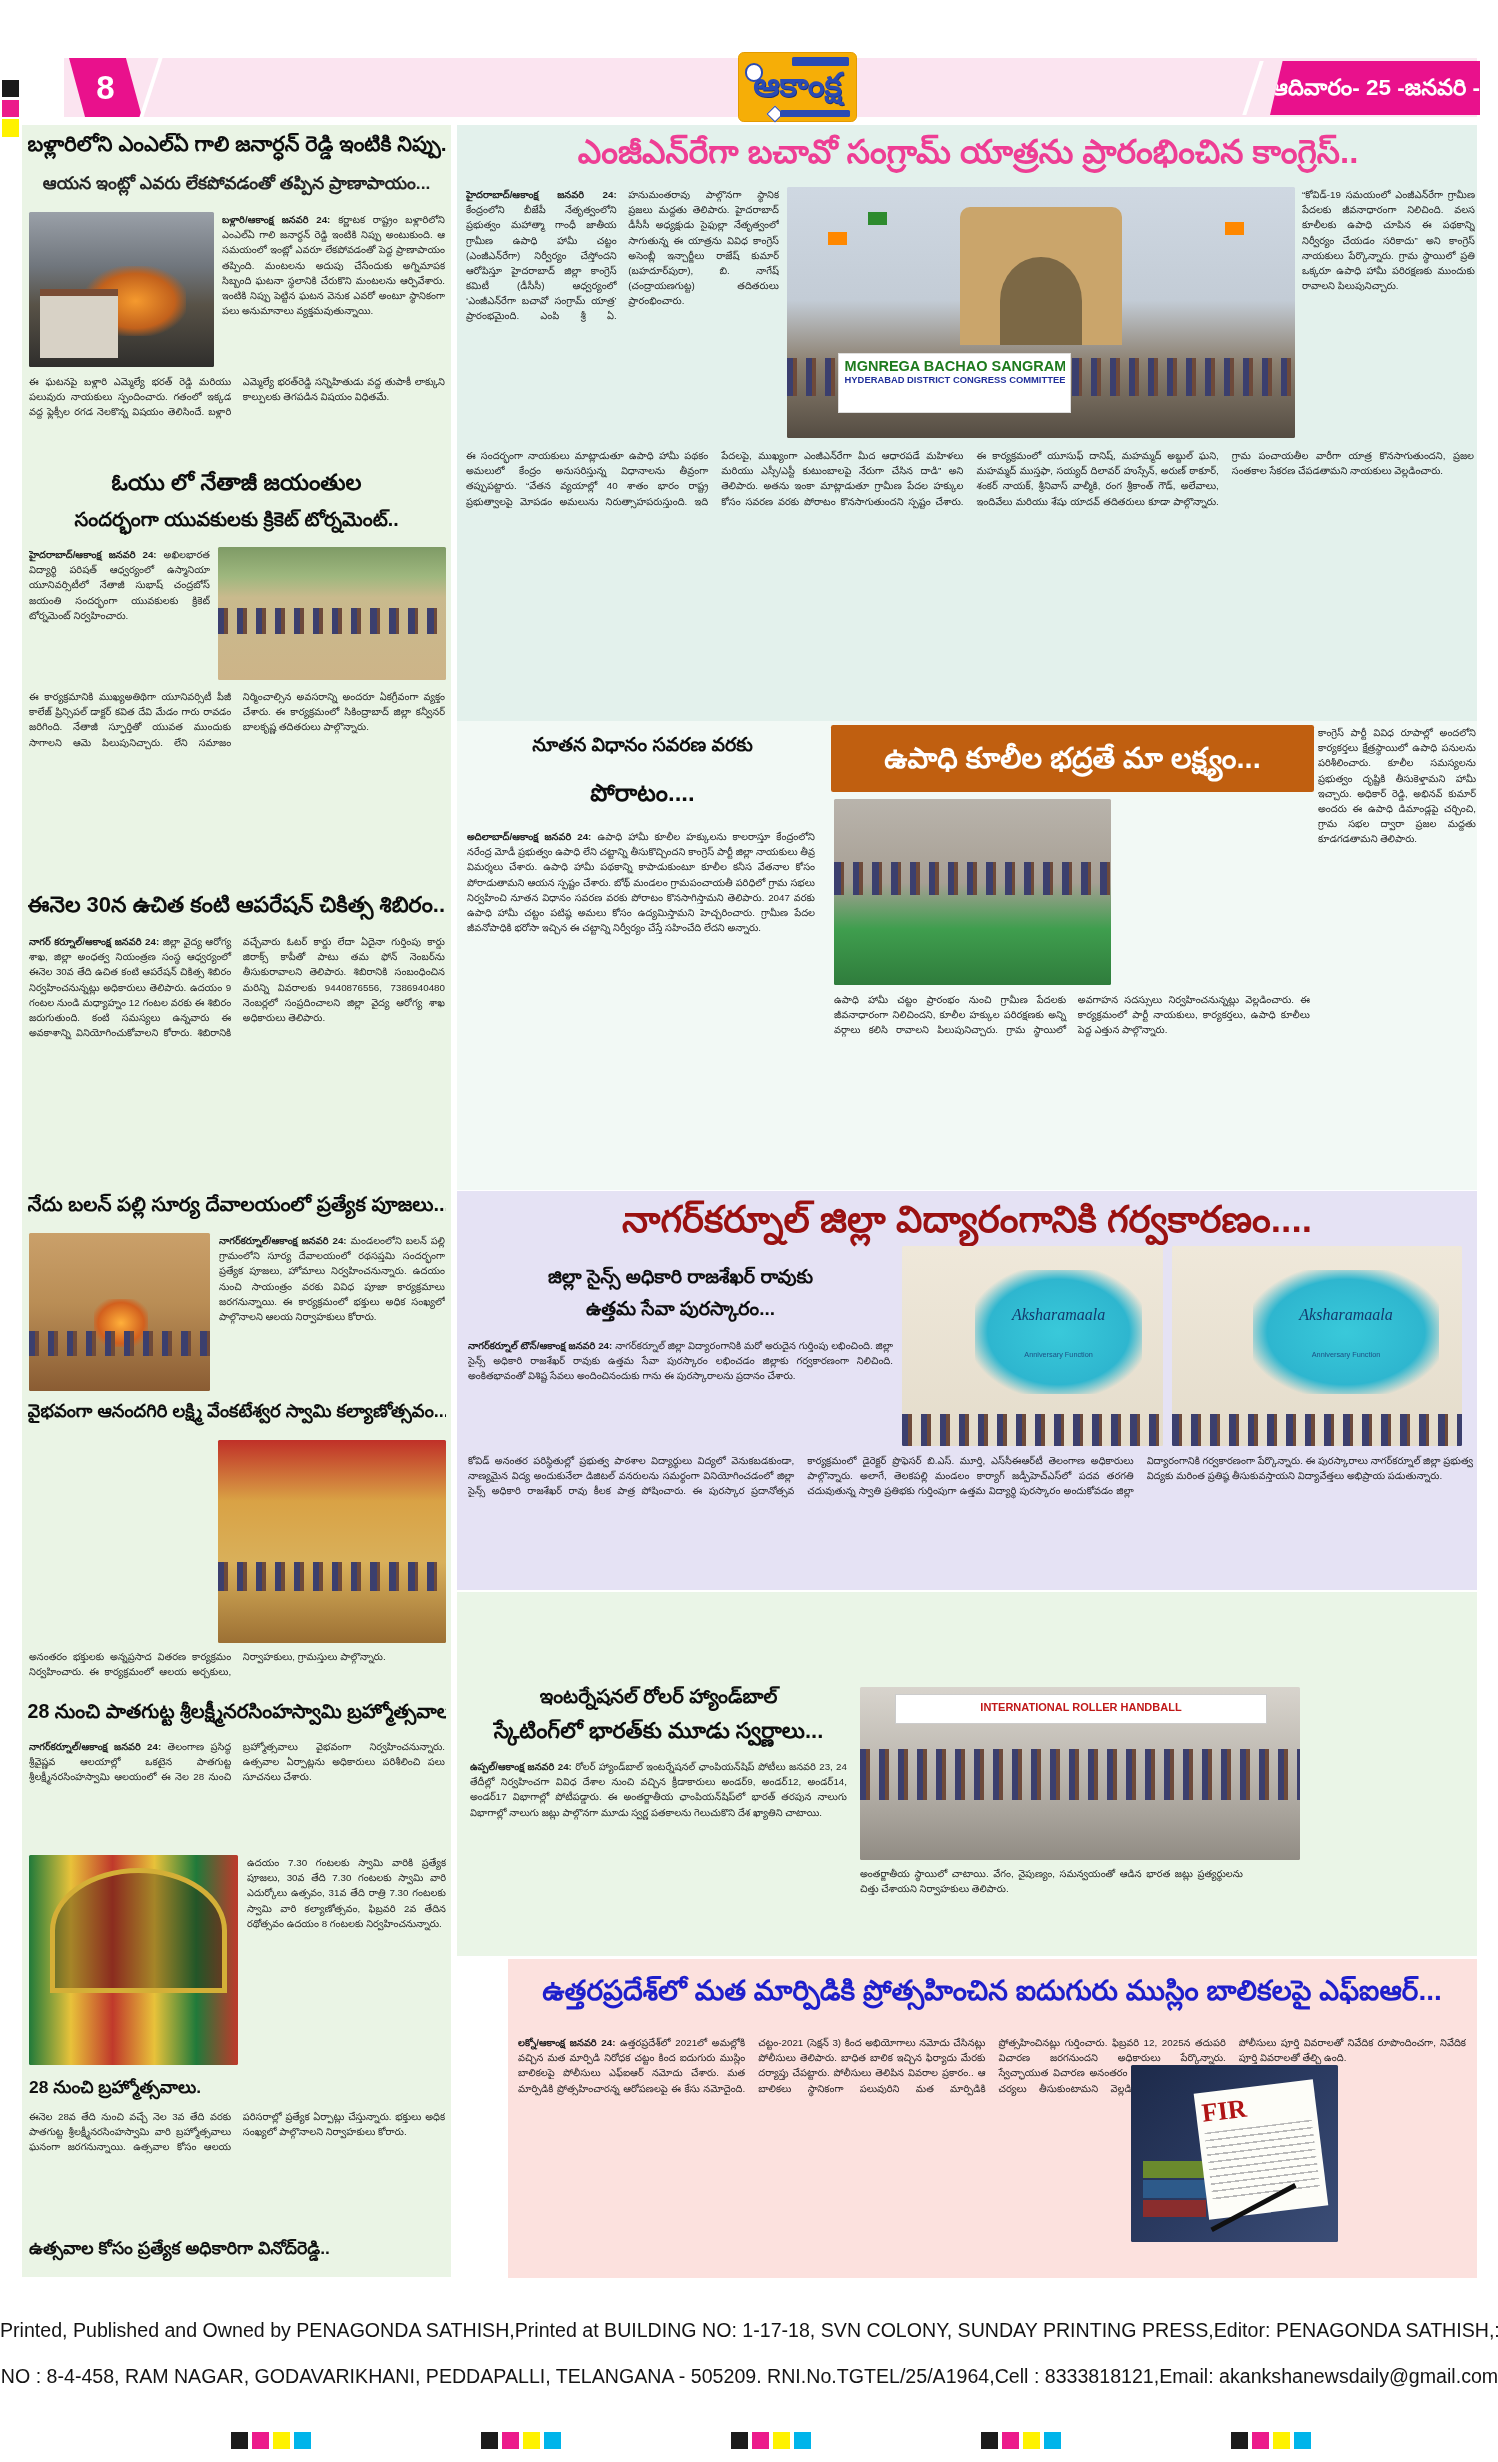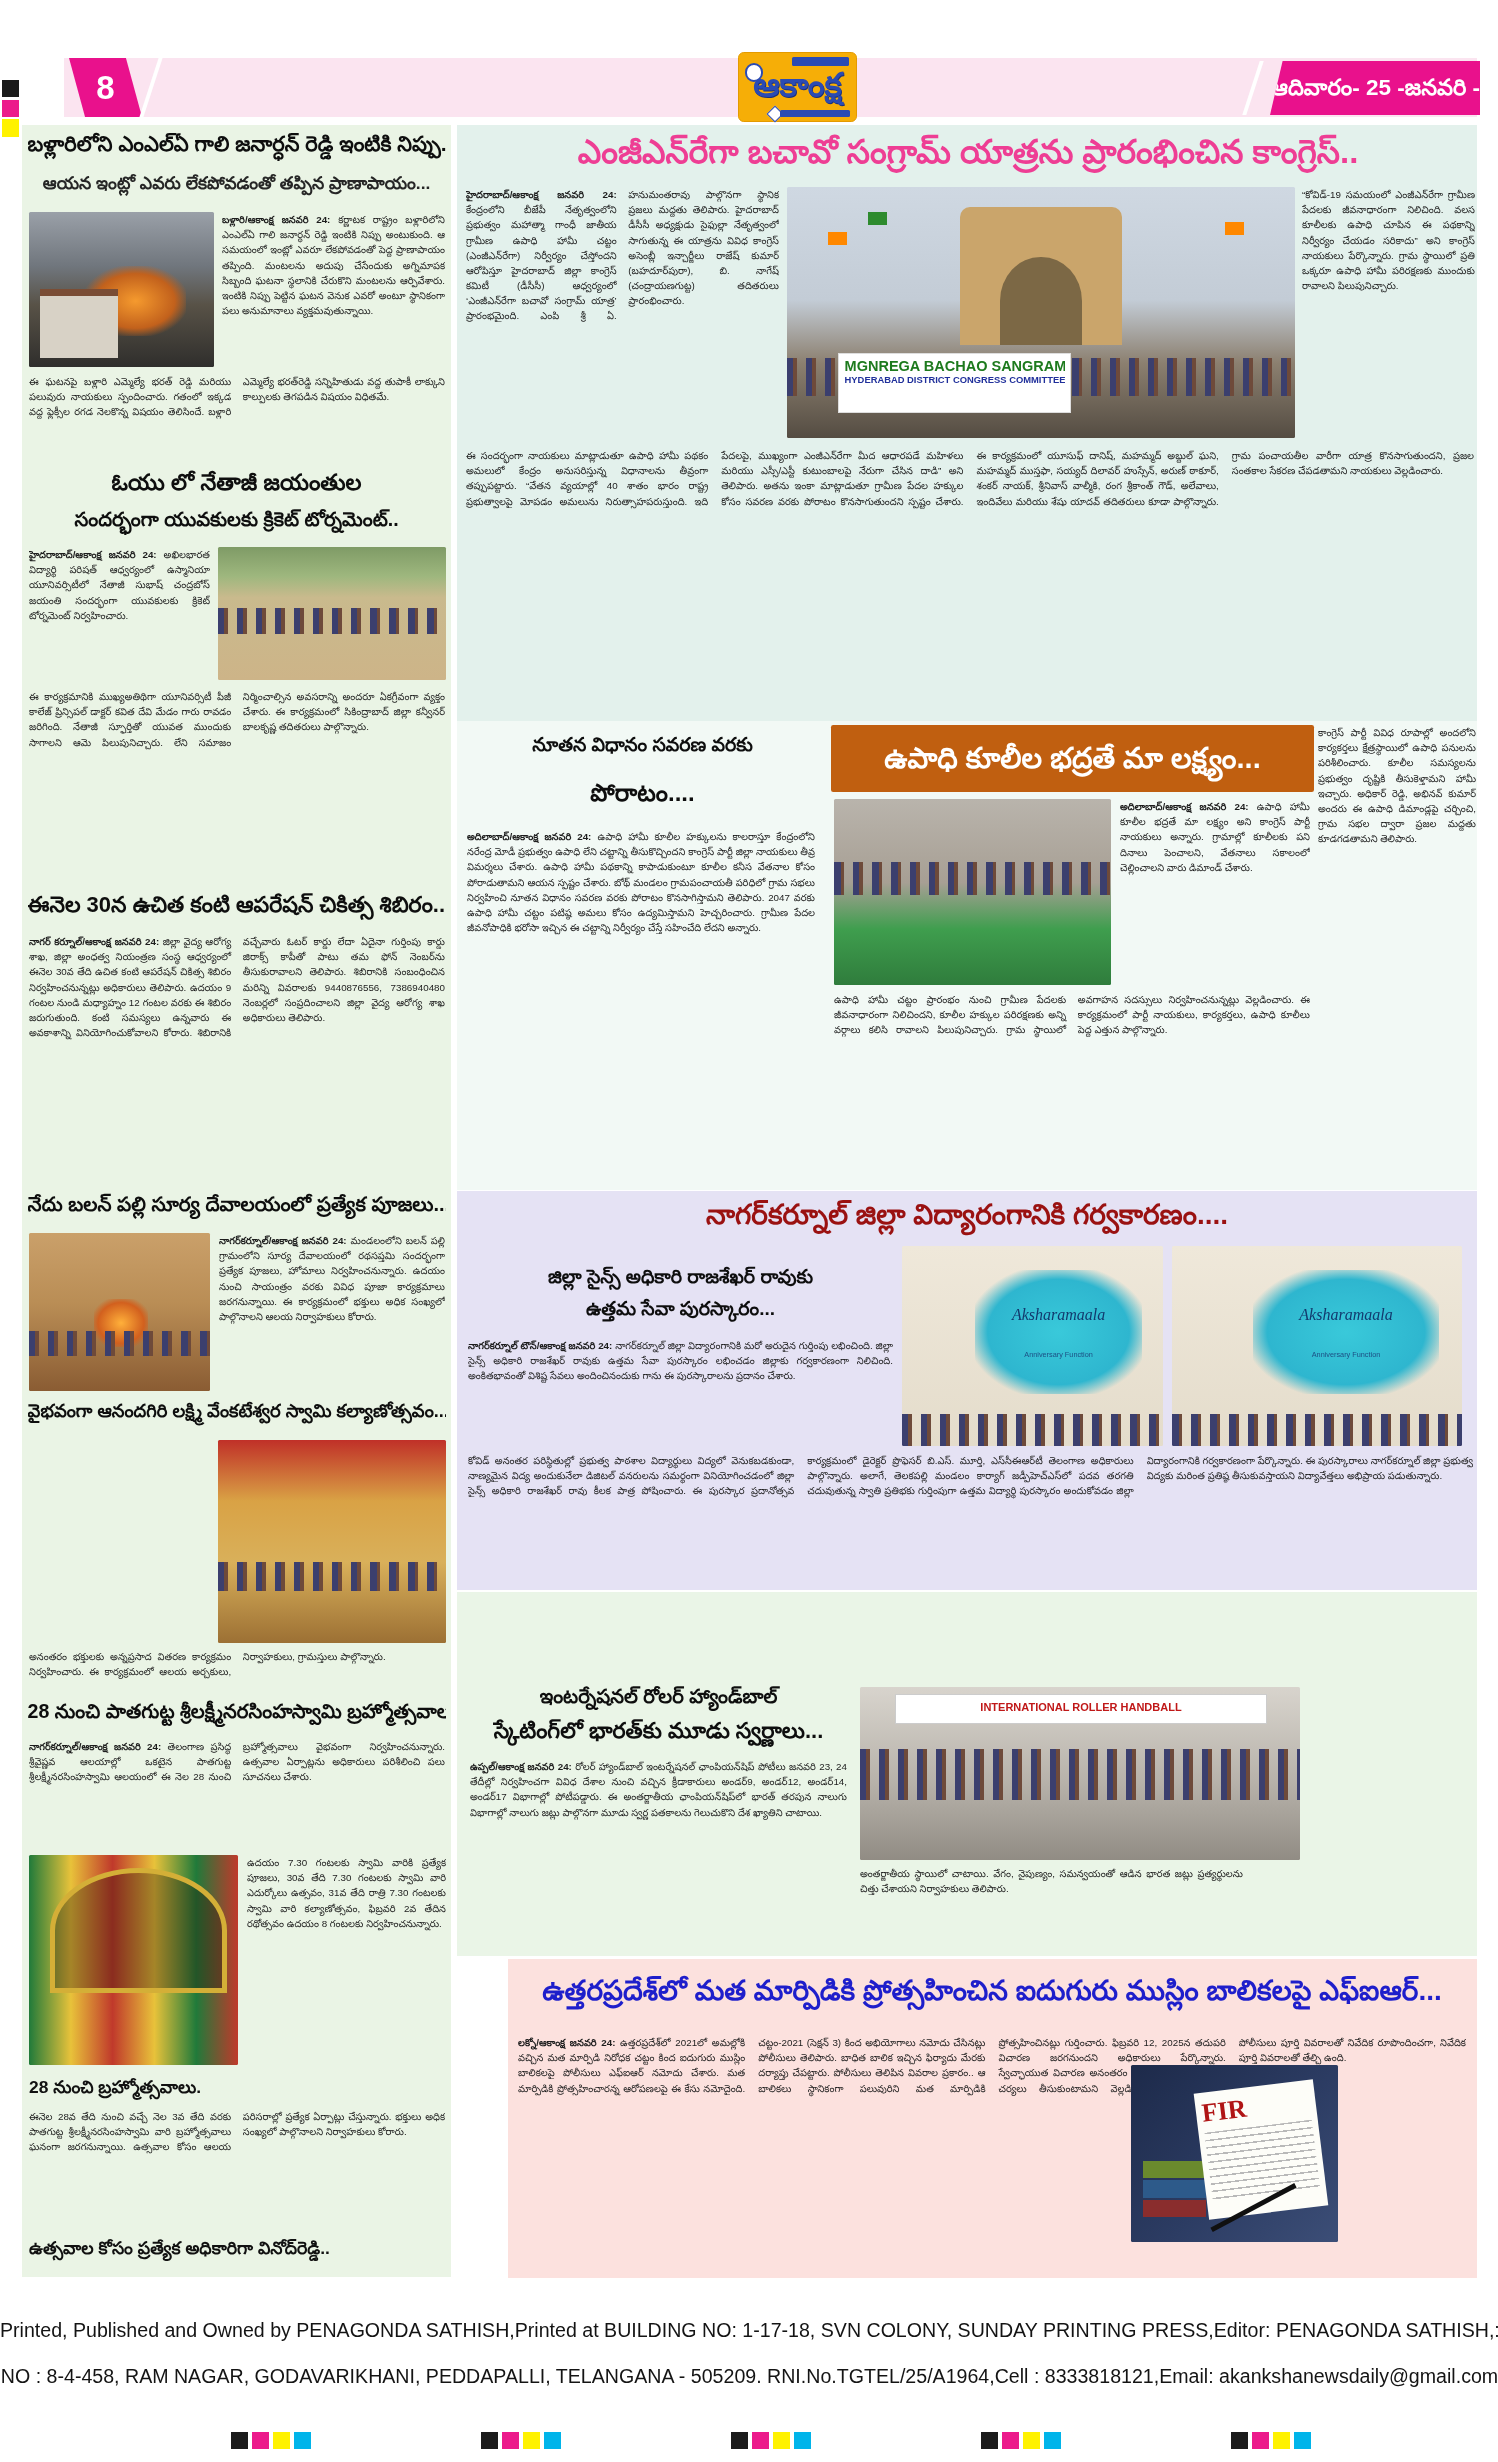--- a/index.html
+++ b/index.html
@@ -211,28 +211,24 @@
   <div class="abs hl" style="left:461px;top:779px;width:363px;font-size:24px">పోరాటం....</div>
   <div class="abs bt" style="left:467px;top:829px;width:348px;height:354px">
     <b class="dl">అదిలాబాద్/ఆకాంక్ష జనవరి 24:</b>
     <span>ఉపాధి హామీ కూలీల హక్కులను కాలరాస్తూ కేంద్రంలోని నరేంద్ర మోడీ ప్రభుత్వం ఉపాధి లేని చట్టాన్ని తీసుకొచ్చిందని కాంగ్రెస్ పార్టీ జిల్లా నాయకులు తీవ్ర విమర్శలు చేశారు. ఉపాధి హామీ పథకాన్ని కాపాడుకుంటూ కూలీల కనీస వేతనాల కోసం పోరాడుతామని ఆయన స్పష్టం చేశారు. బోథ్ మండలం గ్రామపంచాయతీ పరిధిలో గ్రామ సభలు నిర్వహించి నూతన విధానం సవరణ వరకు పోరాటం కొనసాగిస్తామని తెలిపారు. 2047 వరకు ఉపాధి హామీ చట్టం పటిష్ఠ అమలు కోసం ఉద్యమిస్తామని హెచ్చరించారు. గ్రామీణ పేదల జీవనోపాధికి భరోసా ఇచ్చిన ఈ చట్టాన్ని నిర్వీర్యం చేస్తే సహించేది లేదని అన్నారు.</span>
   </div>
 
   <div class="abs bar" style="left:831px;top:725px;width:483px;height:67px;line-height:67px;font-size:29px;background:#c05f10;border-radius:2.2px">ఉపాధి కూలీల భద్రతే మా లక్ష్యం...</div>
   <div class="abs ph ph-meet" style="left:834px;top:799px;width:277px;height:186px">
     <div class="ph-crowdline" style="top:34%;height:33px"></div>
   </div>
-  <div class="abs bt" style="left:1120px;top:799px;width:190px;height:186px">
-    <b class="dl">అదిలాబాద్/ఆకాంక్ష జనవరి 24:</b>
-    <span>ఉపాధి హామీ కూలీల భద్రతే మా లక్ష్యం అని కాంగ్రెస్ పార్టీ నాయకులు అన్నారు. గ్రామాల్లో కూలీలకు పని దినాలు పెంచాలని, వేతనాలు సకాలంలో చెల్లించాలని వారు డిమాండ్ చేశారు.</span>
-  </div>
   <div class="abs bt" style="left:1318px;top:725px;width:158px;height:460px">కాంగ్రెస్ పార్టీ వివిధ రూపాల్లో అందలోని కార్యకర్తలు క్షేత్రస్థాయిలో ఉపాధి పనులను పరిశీలించారు. కూలీల సమస్యలను ప్రభుత్వం దృష్టికి తీసుకెళ్తామని హామీ ఇచ్చారు. అధికార్ రెడ్డి, అభినవ్ కుమార్ అందరు ఈ ఉపాధి డిమాండ్లపై చర్చించి, గ్రామ సభల ద్వారా ప్రజల మద్దతు కూడగడతామని తెలిపారు.</div>
   <div class="abs bt c2" style="left:834px;top:992px;width:476px;height:191px">ఉపాధి హామీ చట్టం ప్రారంభం నుంచి గ్రామీణ పేదలకు జీవనాధారంగా నిలిచిందని, కూలీల హక్కుల పరిరక్షణకు అన్ని వర్గాలు కలిసి రావాలని పిలుపునిచ్చారు. గ్రామ స్థాయిలో అవగాహన సదస్సులు నిర్వహించనున్నట్లు వెల్లడించారు. ఈ కార్యక్రమంలో పార్టీ నాయకులు, కార్యకర్తలు, ఉపాధి కూలీలు పెద్ద ఎత్తున పాల్గొన్నారు.</div>
 
-  <div class="abs hl" style="left:464px;top:1199px;width:1006px;font-size:28px;color:#9a1111">నాగర్‌కర్నూల్ జిల్లా విద్యారంగానికి గర్వకారణం....</div>
+  <div class="abs hl" style="left:464px;top:1199px;width:1006px;font-size:37px;color:#9a1111">నాగర్‌కర్నూల్ జిల్లా విద్యారంగానికి గర్వకారణం....</div>
   <div class="abs hl" style="left:468px;top:1266px;width:425px;font-size:19px">జిల్లా సైన్స్ అధికారి రాజశేఖర్ రావుకు</div>
   <div class="abs hl" style="left:468px;top:1298px;width:425px;font-size:19px">ఉత్తమ సేవా పురస్కారం...</div>
   <div class="abs bt" style="left:468px;top:1338px;width:425px;height:107px">
     <b class="dl">నాగర్‌కర్నూల్ టౌన్/ఆకాంక్ష జనవరి 24:</b>
     <span>నాగర్‌కర్నూల్ జిల్లా విద్యారంగానికి మరో అరుదైన గుర్తింపు లభించింది. జిల్లా సైన్స్ అధికారి రాజశేఖర్ రావుకు ఉత్తమ సేవా పురస్కారం లభించడం జిల్లాకు గర్వకారణంగా నిలిచింది. అంకితభావంతో విశిష్ట సేవలు అందించినందుకు గాను ఈ పురస్కారాలను ప్రదానం చేశారు.</span>
   </div>
   <div class="abs ph ph-aksh" style="left:902px;top:1246px;width:261px;height:200px">
     <div class="splash"></div>
     <div class="script">Aksharamaala</div>
     <div class="script2">Anniversary Function</div>

